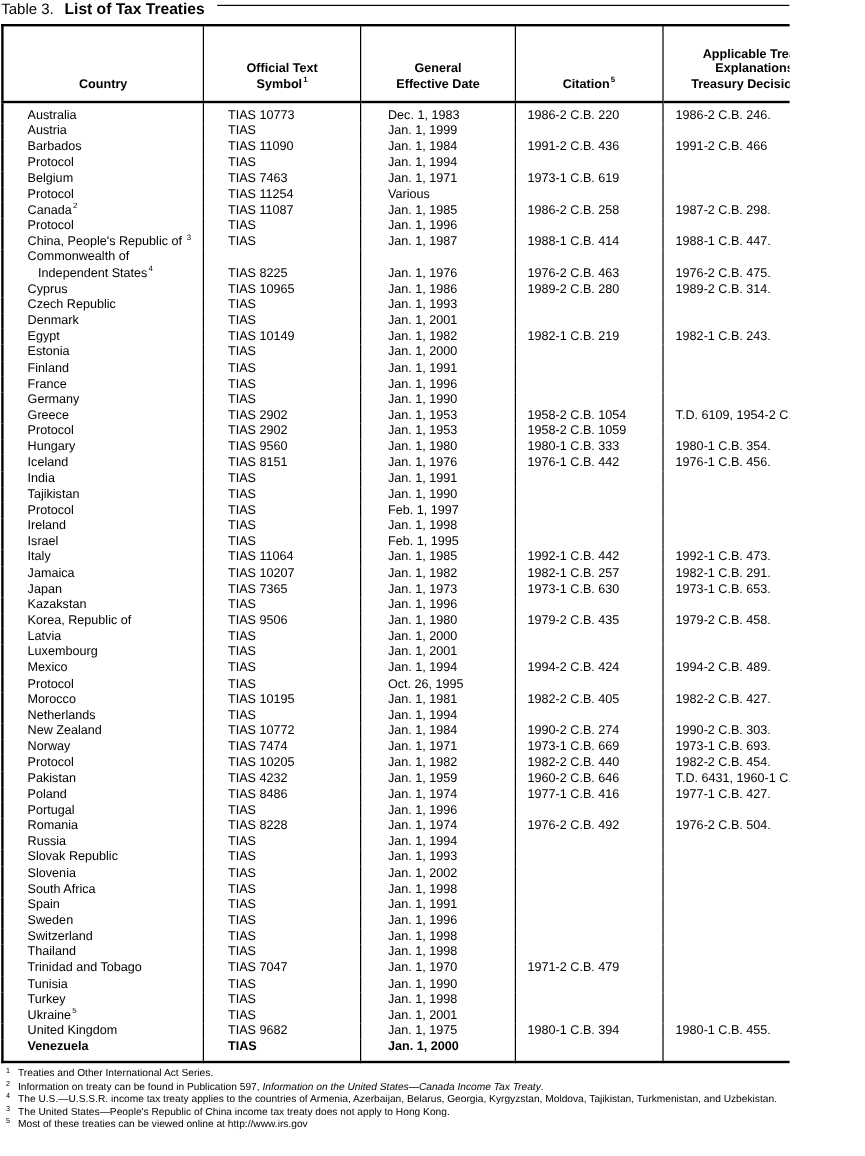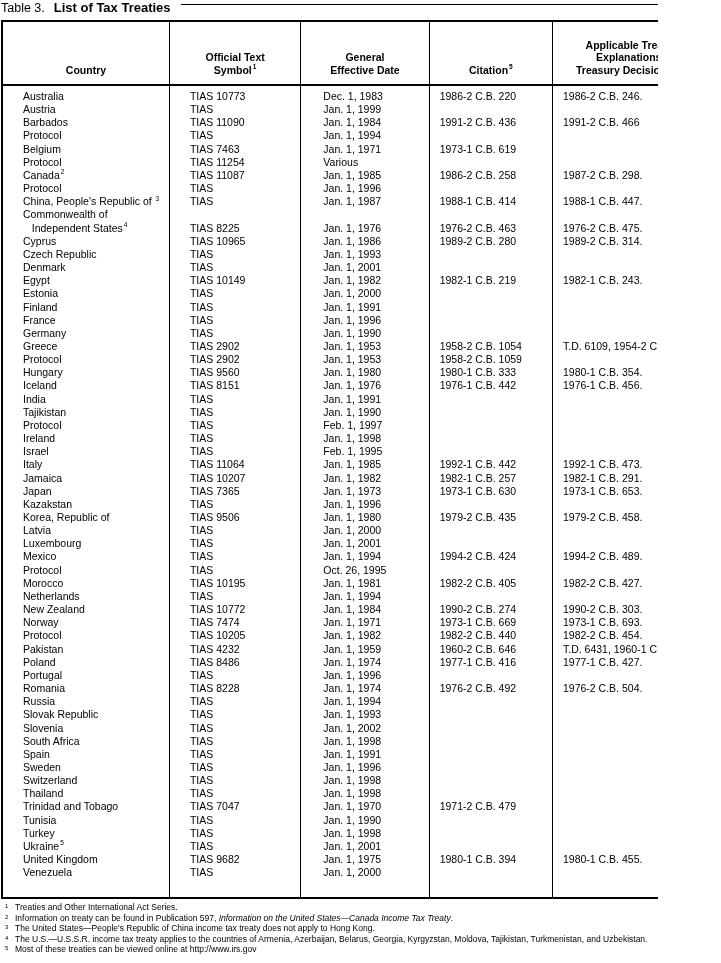--- a/index.html
+++ b/index.html
@@ -72,21 +72,21 @@
     border-top: none;
     border-bottom: none;
     font-size: 10.5px;
     line-height: 13.15px;
     padding: 0;
     vertical-align: bottom;
     white-space: nowrap;
     overflow: hidden;
   }
   tbody tr:first-child td { padding-top: 4px; }
-  tbody tr:last-child td  { padding-bottom: 18px; }
+  tbody tr:last-child td  { padding-bottom: 5px; font-weight: bold; }
   td.c-country  { padding-left: 20px; }
   td.c-country.indent { }
   td.c-symbol   { padding-left: 20px; }
   td.c-date     { padding-left: 22px; }
   td.c-citation { padding-left: 10px; }
   td.c-treasury { padding-left: 10px; }
   sup {
     font-size: 6.5px;
     line-height: 0;
     vertical-align: super;
@@ -624,27 +624,27 @@
     <span class="num">1</span>
     <span class="fn-text">Treaties and Other International Act Series.</span>
   </div>
 
   <div class="fn">
     <span class="num">2</span>
     <span class="fn-text">Information on treaty can be found in Publication 597, <i>Information on the United States—Canada Income Tax Treaty</i>.</span>
   </div>
 
   <div class="fn">
+    <span class="num">4</span>
+    <span class="fn-text">The U.S.—U.S.S.R. income tax treaty applies to the countries of Armenia, Azerbaijan, Belarus, Georgia, Kyrgyzstan, Moldova, Tajikistan, Turkmenistan, and Uzbekistan.</span>
+  </div>
+
+  <div class="fn">
     <span class="num">3</span>
     <span class="fn-text">The United States—People's Republic of China income tax treaty does not apply to Hong Kong.</span>
-  </div>
-
-  <div class="fn">
-    <span class="num">4</span>
-    <span class="fn-text">The U.S.—U.S.S.R. income tax treaty applies to the countries of Armenia, Azerbaijan, Belarus, Georgia, Kyrgyzstan, Moldova, Tajikistan, Turkmenistan, and Uzbekistan.</span>
   </div>
 
   <div class="fn">
     <span class="num">5</span>
     <span class="fn-text">Most of these treaties can be viewed online at http://www.irs.gov</span>
   </div>
 </div>
 
 </div>
 

